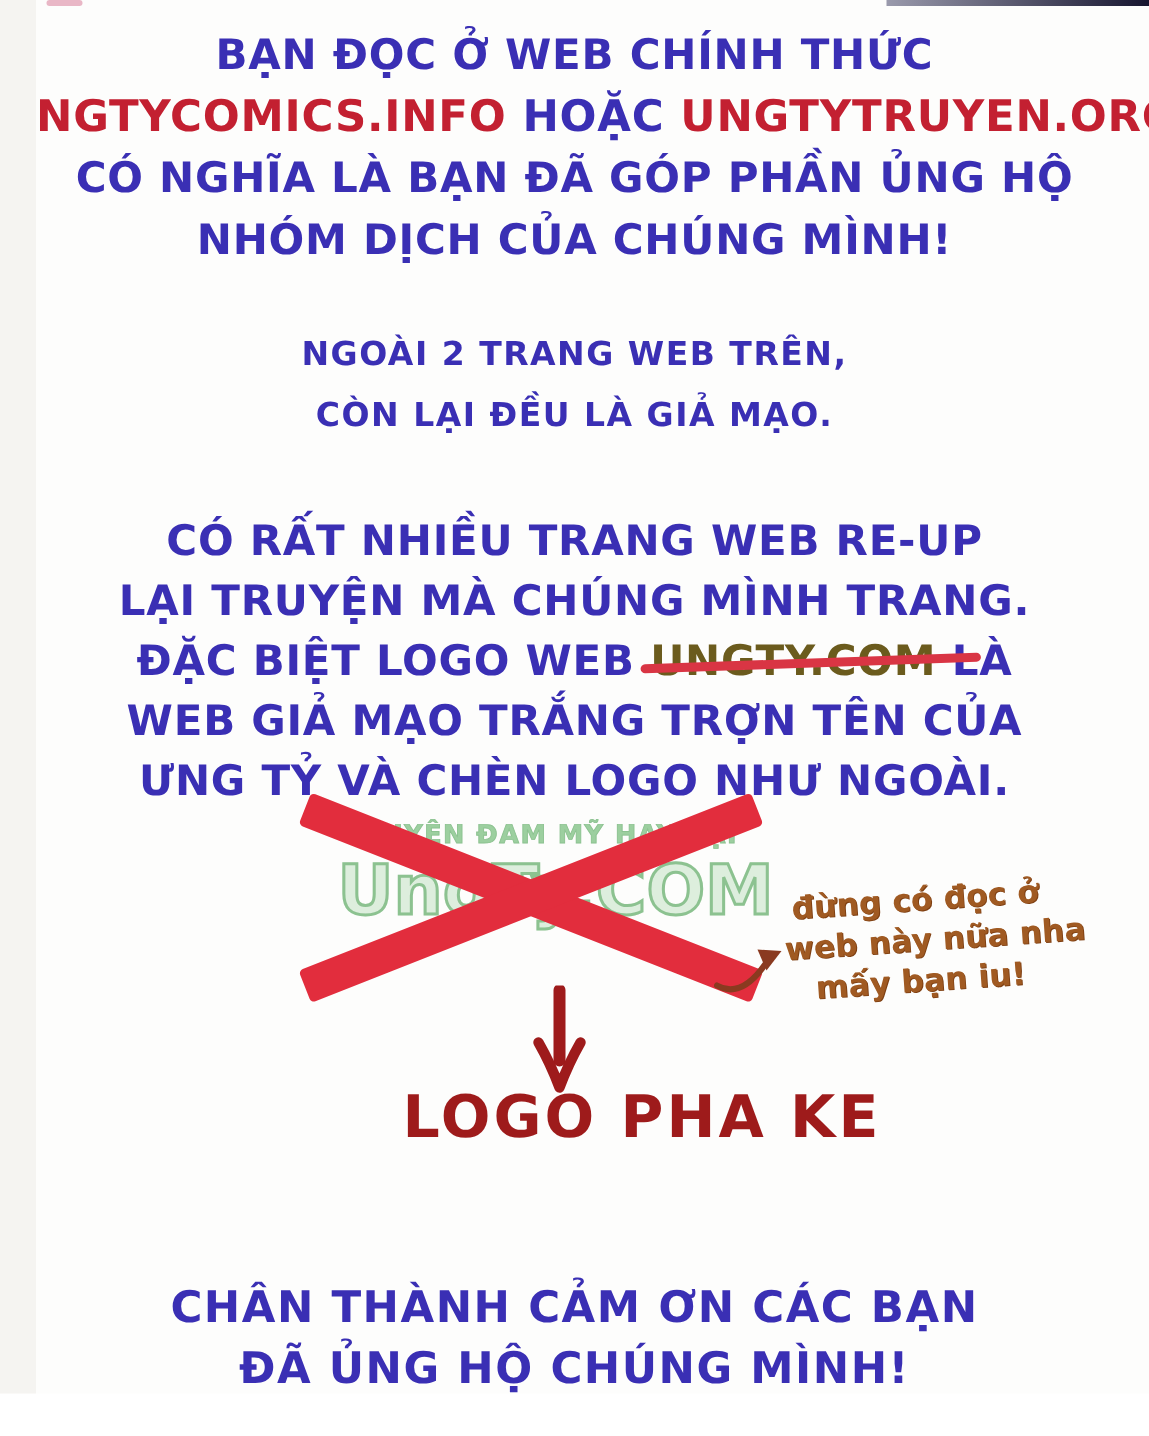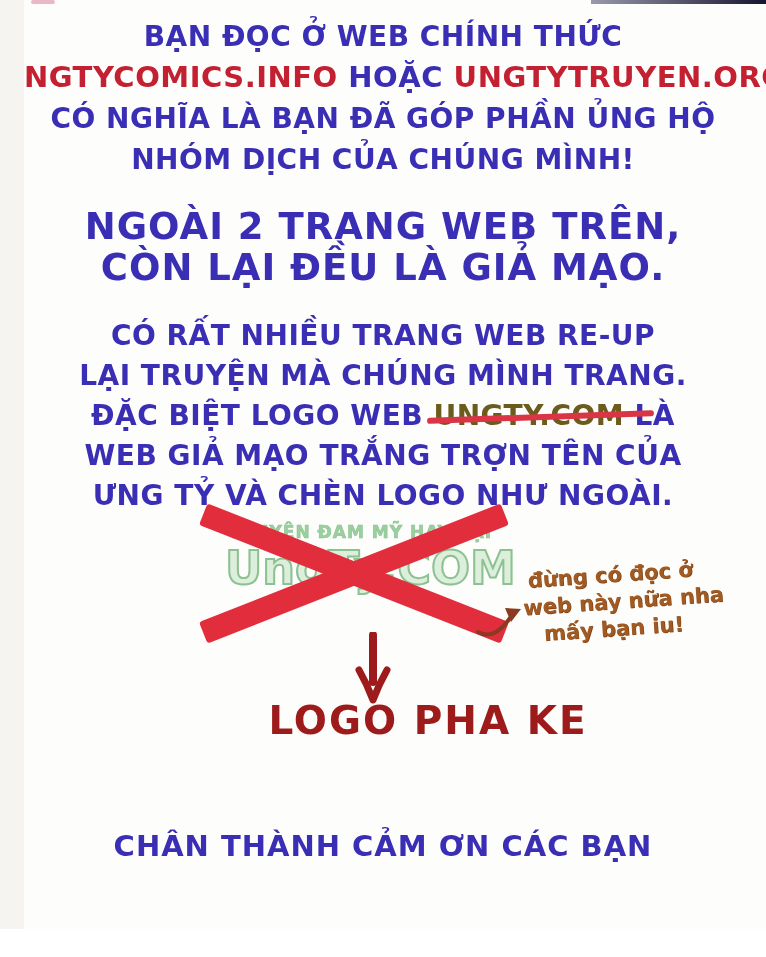--- a/index.html
+++ b/index.html
@@ -26,22 +26,22 @@
                  background:#e9b7c6; border-radius:2px; }
   .navy-bar { position:absolute; right:0; top:0; width:175px; height:4px;
               background:linear-gradient(to right,#9a9aac,#16152f); }
 
   .txt { text-align:center; font-weight:bold; white-space:nowrap; }
   .blue { color:var(--blue); }
   .red  { color:var(--red); }
 
   .p-header { padding-top:16px; font-size:28px; line-height:41px; letter-spacing:0.5px; }
   .p-header .ln2 { font-size:29px; }
-  .p-warning { margin-top:26px; font-size:37px; line-height:41px; letter-spacing:1px; }
-  .p-detail  { margin-top:28px; font-size:28px; line-height:40px; letter-spacing:0.5px; }
+  .p-warning { margin-top:36px; font-size:22px; line-height:41px; letter-spacing:1px; }
+  .p-detail  { margin-top:43px; font-size:28px; line-height:40px; letter-spacing:0.5px; }
 
   .struck { position:relative; color:var(--olive); display:inline-block; }
   .struck::after { content:""; position:absolute; left:-6px; right:-30px;
                    top:46%; height:6px; background:var(--strike-red);
                    transform:rotate(-2deg); border-radius:3px; }
 
   
   .figure { position:relative; height:240px; }
 
   .fake-logo { position:absolute; left:225px; top:6px; width:270px;
@@ -130,15 +130,16 @@
     <svg class="down-arrow" width="42" height="74" viewBox="0 0 42 74">
       <path d="M21 3 L21 50" stroke="#9e1b1b" stroke-width="8" stroke-linecap="round" fill="none"></path>
       <path d="M7 38 Q15 52 21 68 Q27 52 35 38" stroke="#9e1b1b" stroke-width="7" stroke-linecap="round" stroke-linejoin="round" fill="none"></path>
     </svg>
 
     <div class="caption">LOGO PHA KE</div>
   </div>
 
   <div class="txt p-footer blue">
     <div>CHÂN THÀNH CẢM ƠN CÁC BẠN</div>
+    <div>ĐÃ ỦNG HỘ CHÚNG MÌNH!</div>
   </div>
 
 </div>
 
 </body></html>

